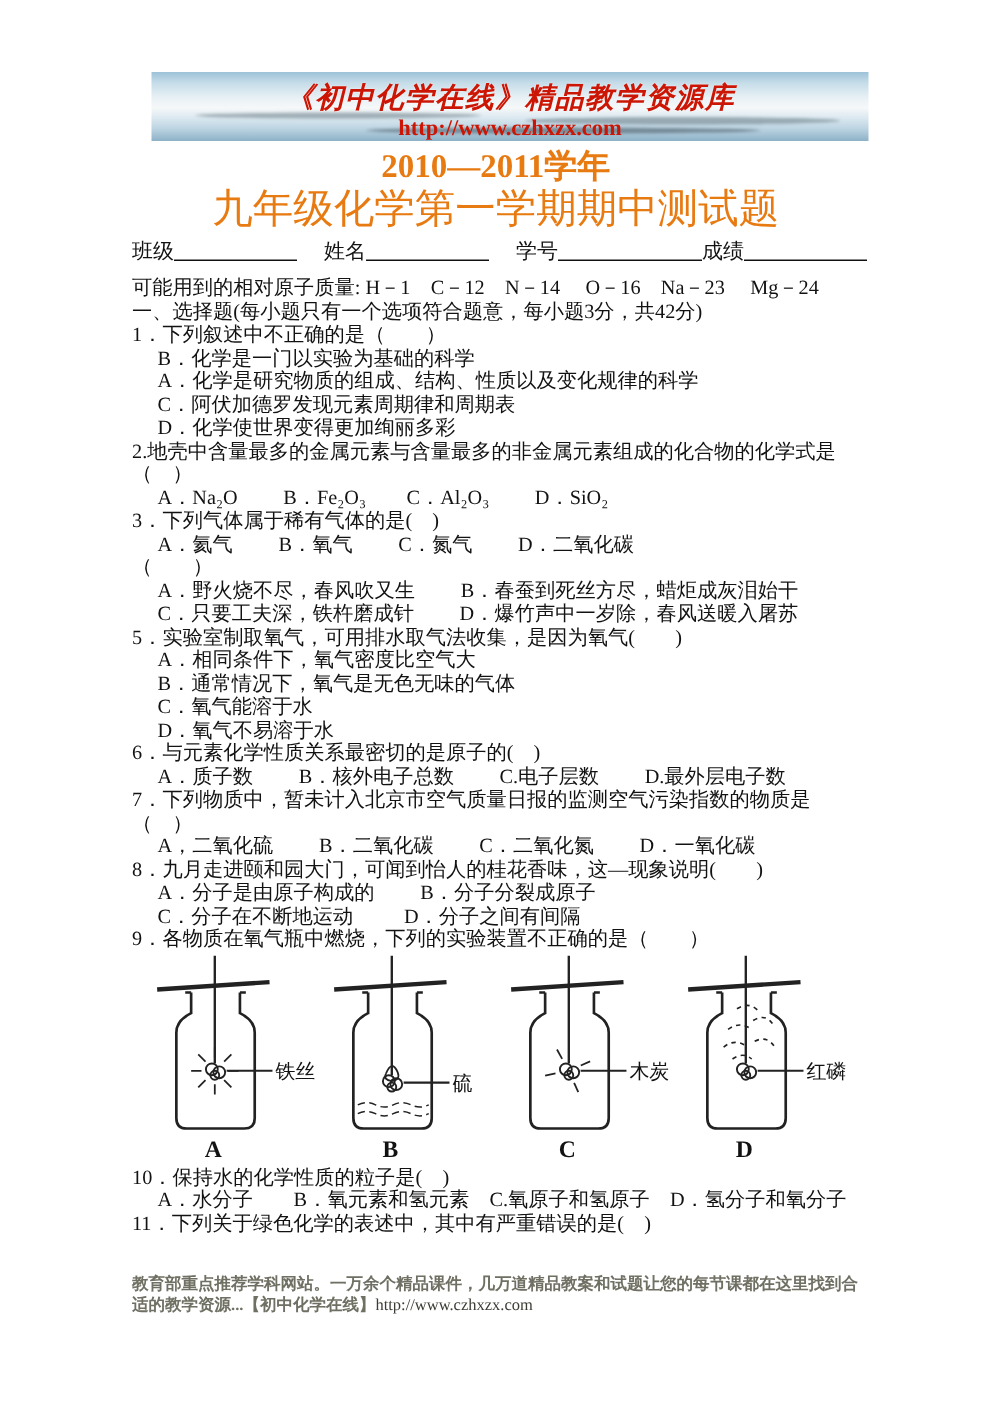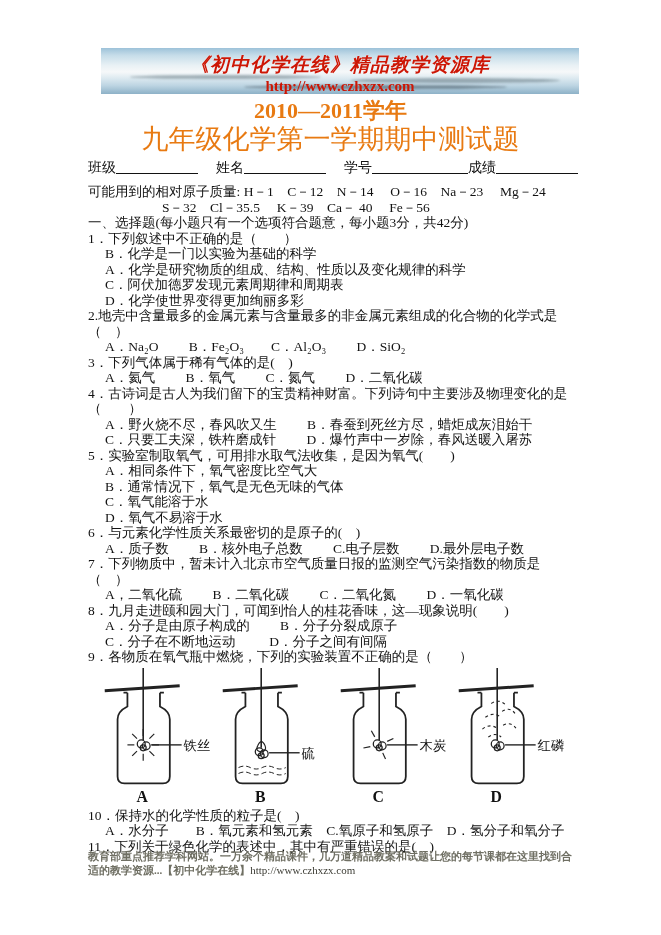--- a/index.html
+++ b/index.html
@@ -59,42 +59,40 @@
     <div class="banner-t2">http://www.czhxzx.com</div>
   </div>
 
   <div class="title1">2010—2011学年</div>
   <div class="title2">九年级化学第一学期期中测试题</div>
 
   <div class="info"><span>班级</span><span class="blank b80"></span><span class="gap"></span><span>姓名</span><span class="blank b80"></span><span class="gap"></span><span>学号</span><span class="blank b95"></span><span>成绩</span><span class="blank b80"></span></div>
 
   <div class="content">
     <div class="line">可能用到的相对原子质量: H－1　C－12　N－14 　O－16　Na－23 　Mg－24</div>
-    <div class="line am2">S－32　Cl－35.5 　K－39　Ca－ 40 　Fe－56</div>
     <div class="line">一、选择题(每小题只有一个选项符合题意，每小题3分，共42分)</div>
 
     <div id="questions-a">
         <div>
           <div class="line">1．下列叙述中不正确的是（　　）</div>
           <div class="line opt">B．化学是一门以实验为基础的科学</div>
           <div class="line opt">A．化学是研究物质的组成、结构、性质以及变化规律的科学</div>
           <div class="line opt">C．阿伏加德罗发现元素周期律和周期表</div>
           <div class="line opt">D．化学使世界变得更加绚丽多彩</div>
         </div>
         <div>
           <div class="line">2.地壳中含量最多的金属元素与含量最多的非金属元素组成的化合物的化学式是</div>
           <div class="line">（　）</div>
           <div class="line opt">A．Na₂O　 　B．Fe₂O₃　　C．Al₂O₃　 　D．SiO₂</div>
         </div>
         <div>
           <div class="line">3．下列气体属于稀有气体的是(　)</div>
           <div class="line opt">A．氦气　 　B．氧气　 　C．氮气　 　D．二氧化碳</div>
         </div>
         <div>
-          <div class="line">4．古诗词是古人为我们留下的宝贵精神财富。下列诗句中主要涉及物理变化的是</div>
           <div class="line">（　　）</div>
           <div class="line opt">A．野火烧不尽，春风吹又生　 　B．春蚕到死丝方尽，蜡炬成灰泪始干</div>
           <div class="line opt">C．只要工夫深，铁杵磨成针　 　D．爆竹声中一岁除，春风送暖入屠苏</div>
         </div>
         <div>
           <div class="line">5．实验室制取氧气，可用排水取气法收集，是因为氧气(　　)</div>
           <div class="line opt">A．相同条件下，氧气密度比空气大</div>
           <div class="line opt">B．通常情况下，氧气是无色无味的气体</div>
           <div class="line opt">C．氧气能溶于水</div>
           <div class="line opt">D．氧气不易溶于水</div>

